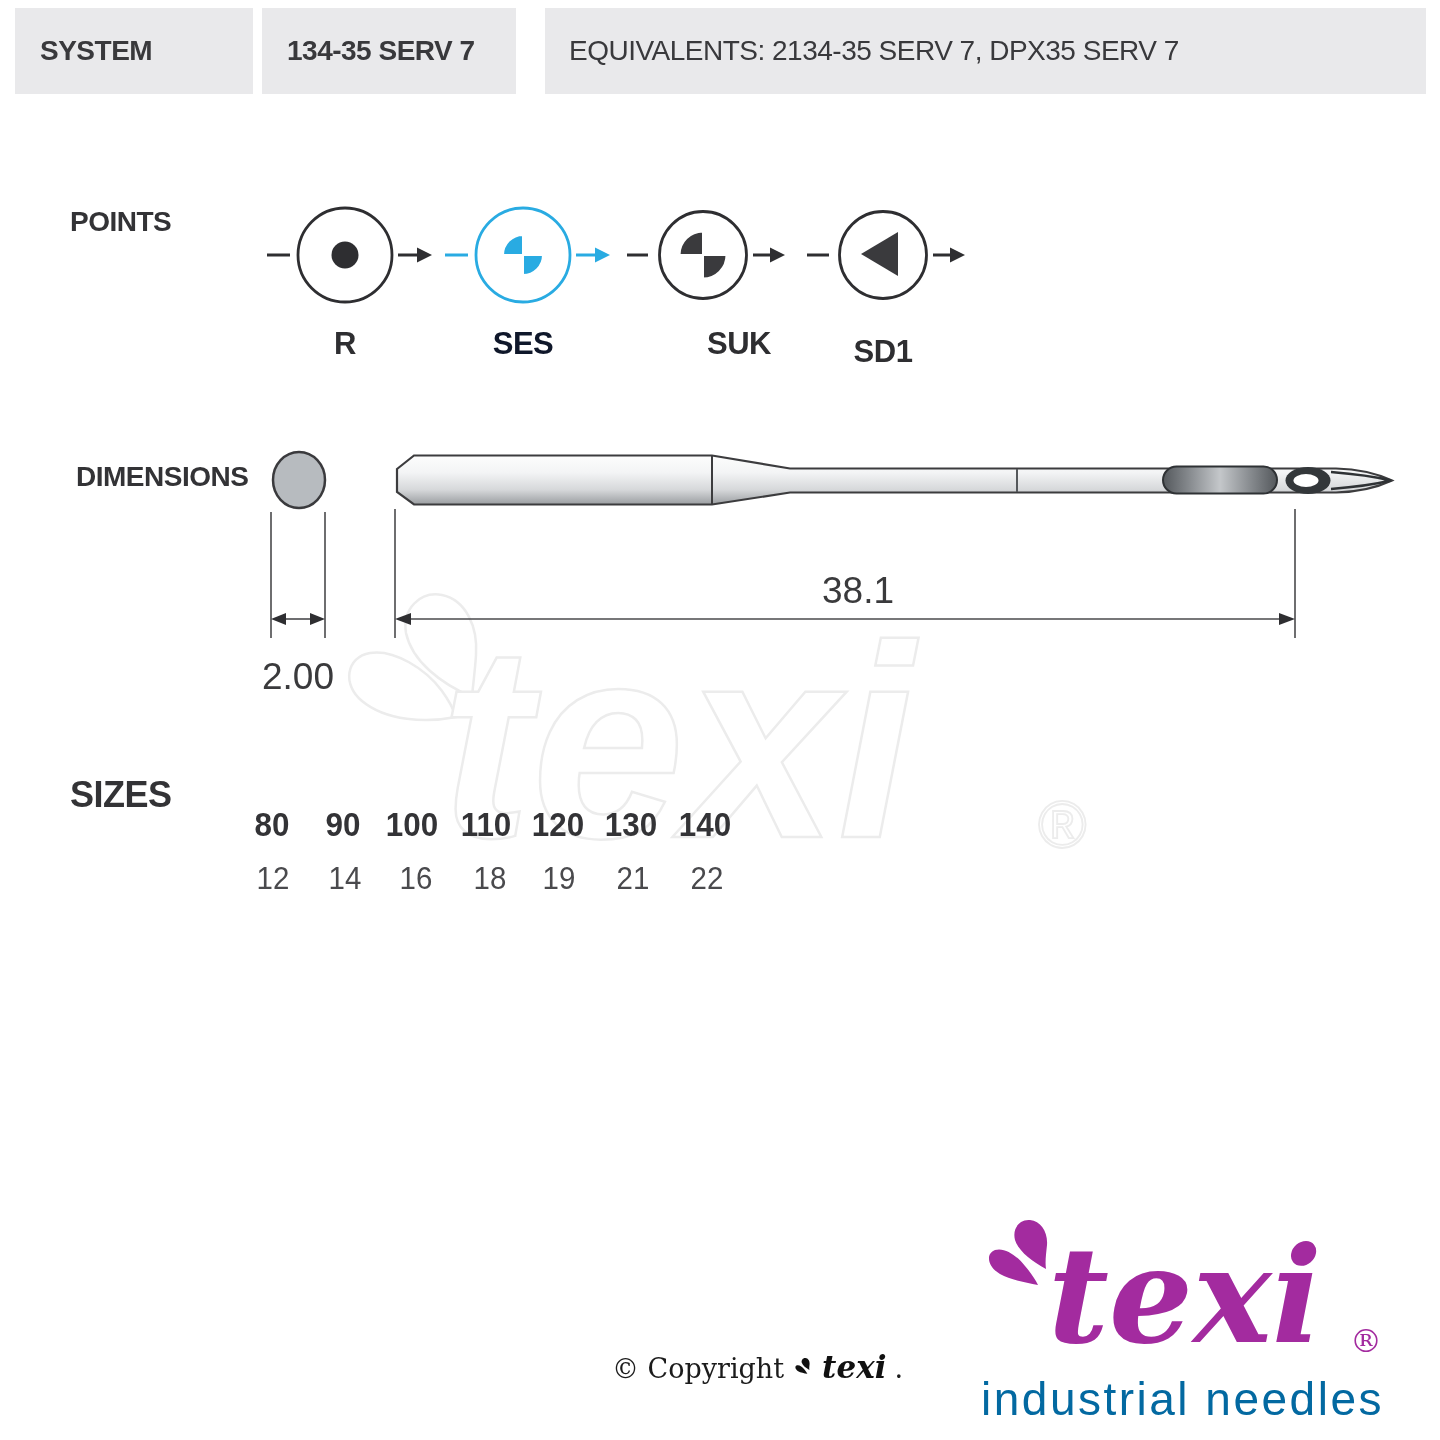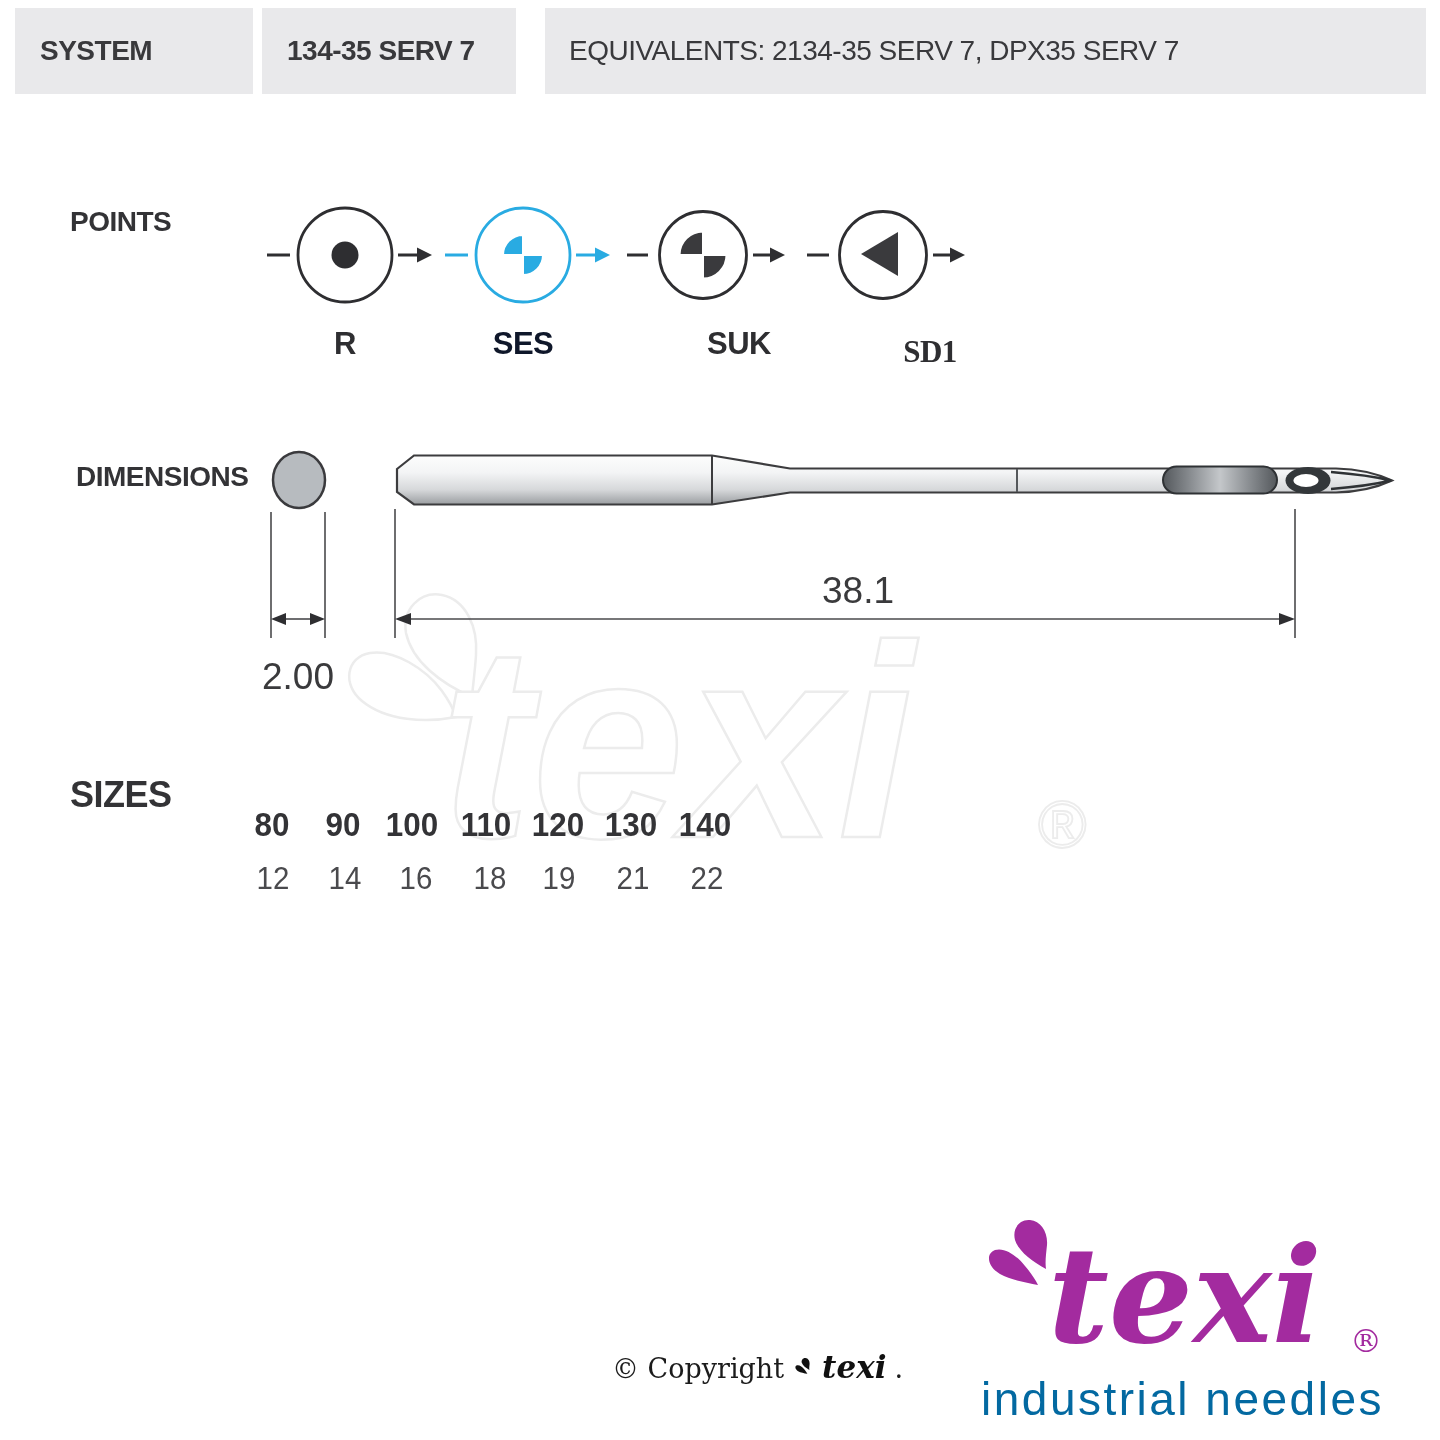--- a/index.html
+++ b/index.html
@@ -100,21 +100,21 @@
         <circle cx="883" cy="255" r="43.5" stroke-width="2.8"></circle>
         <polygon points="898,232 898,276 861,254" fill="#3a3a3d" stroke="none"></polygon>
         <line x1="933" y1="255" x2="950" y2="255"></line>
         <polygon points="950,247.5 965,255 950,262.5" fill="#2e2e31" stroke="none"></polygon>
       </g>
     </svg>
 
     <div class="pt-label" style="left:345px;top:326px;">R</div>
     <div class="pt-label selected" style="left:523px;top:326px;">SES</div>
     <div class="pt-label" style="left:703px;top:326px;margin-left:36px;">SUK</div>
-    <div class="pt-label" style="left:930px;top:334px;font-family:Liberation Serif, serif;">SD1</div>
+    <div class="pt-label" style="left:883px;top:334px;">SD1</div>
 
     <div class="seclabel" style="left:48px;top:461px;">DIMENSIONS</div>
 
     <svg class="abs" style="left:0;top:430px;" width="1440" height="280" viewBox="0 430 1440 280">
       <defs>
         <linearGradient id="gN" x1="0" y1="0" x2="0" y2="1">
           <stop offset="0%" stop-color="#fdfdfd"></stop>
           <stop offset="35%" stop-color="#f3f4f5"></stop>
           <stop offset="70%" stop-color="#d6d8da"></stop>
           <stop offset="92%" stop-color="#aaadb0"></stop>

